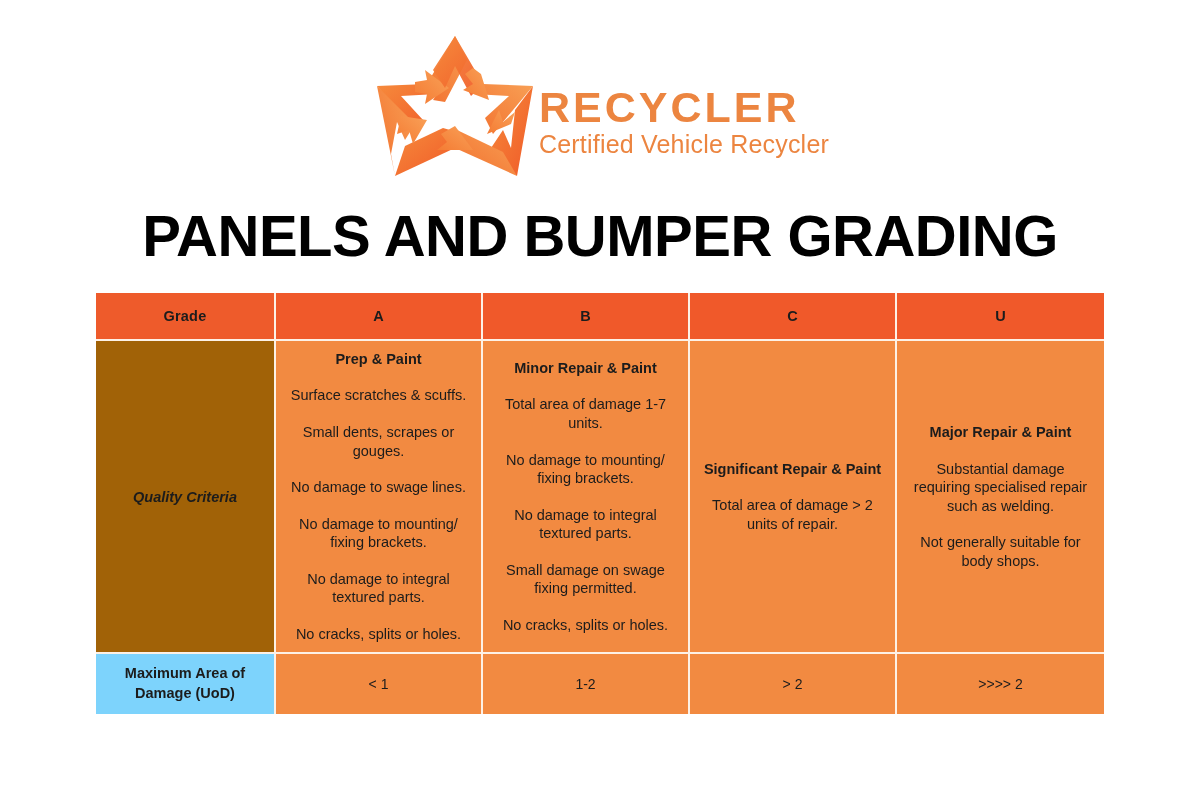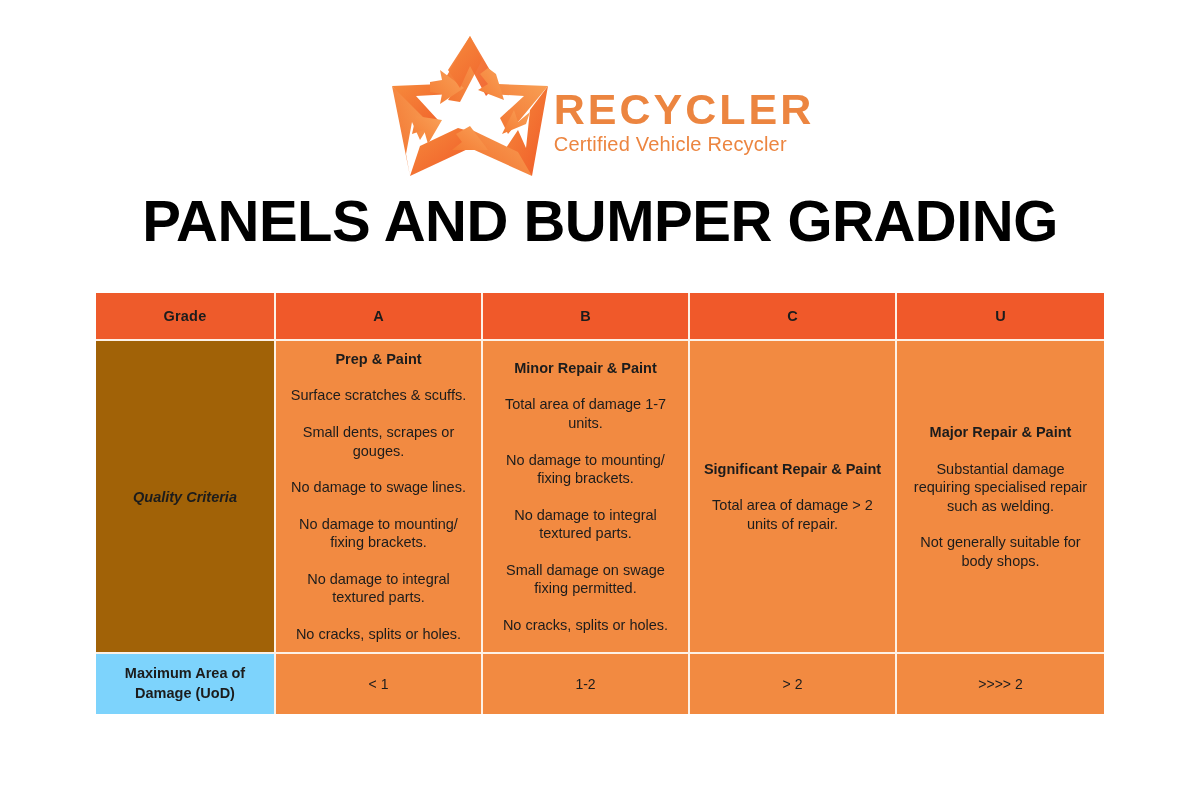--- a/index.html
+++ b/index.html
@@ -50,34 +50,34 @@
   }
   .logo-name {
     font-size: 43px;
     font-weight: bold;
     color: #ec8540;
     letter-spacing: 3.0px;
     line-height: 1.0;
     white-space: nowrap;
   }
   .logo-tagline {
-    font-size: 20px;
+    font-size: 25px;
     font-weight: normal;
     color: #ec8540;
     letter-spacing: 0.2px;
     line-height: 1.0;
     margin-top: 3px;
     white-space: nowrap;
   }
 
   
   .page-title {
     position: absolute;
     left: 0;
-    top: 188px;
+    top: 203px;
     width: 1200px;
     text-align: center;
     font-size: 58px;
     font-weight: bold;
     color: #000000;
     letter-spacing: -0.5px;
     line-height: 1.15;
     white-space: nowrap;
   }
 

